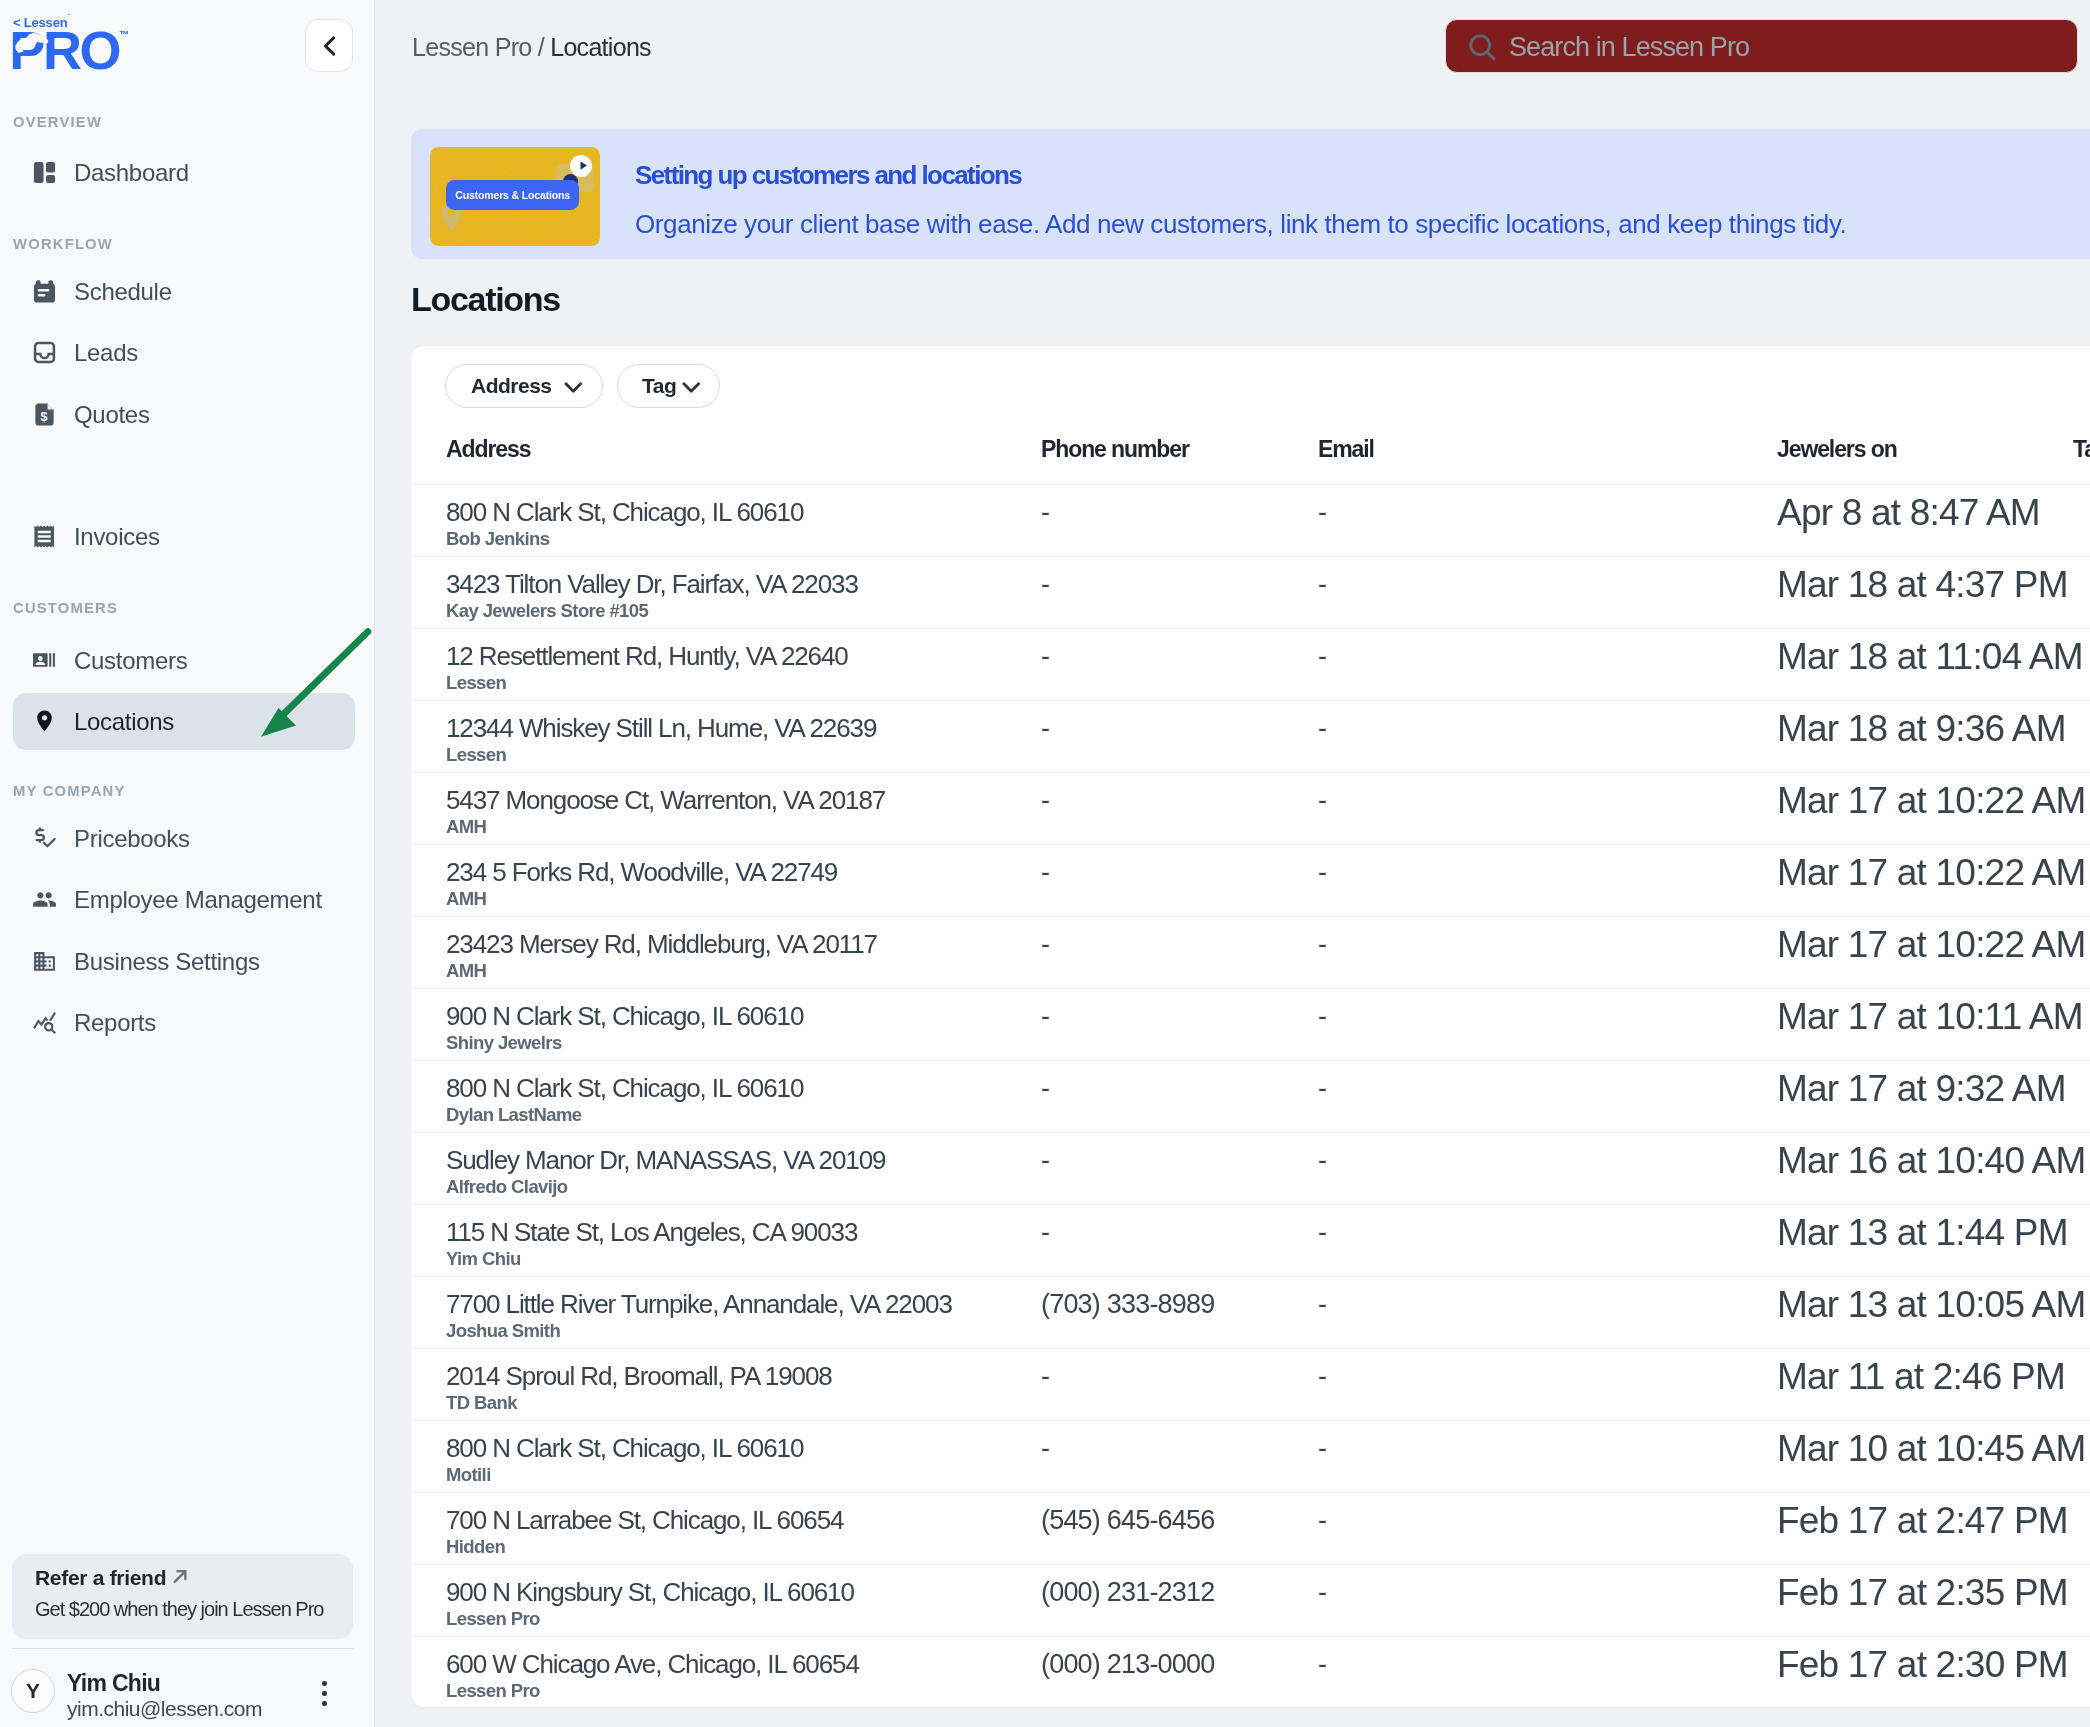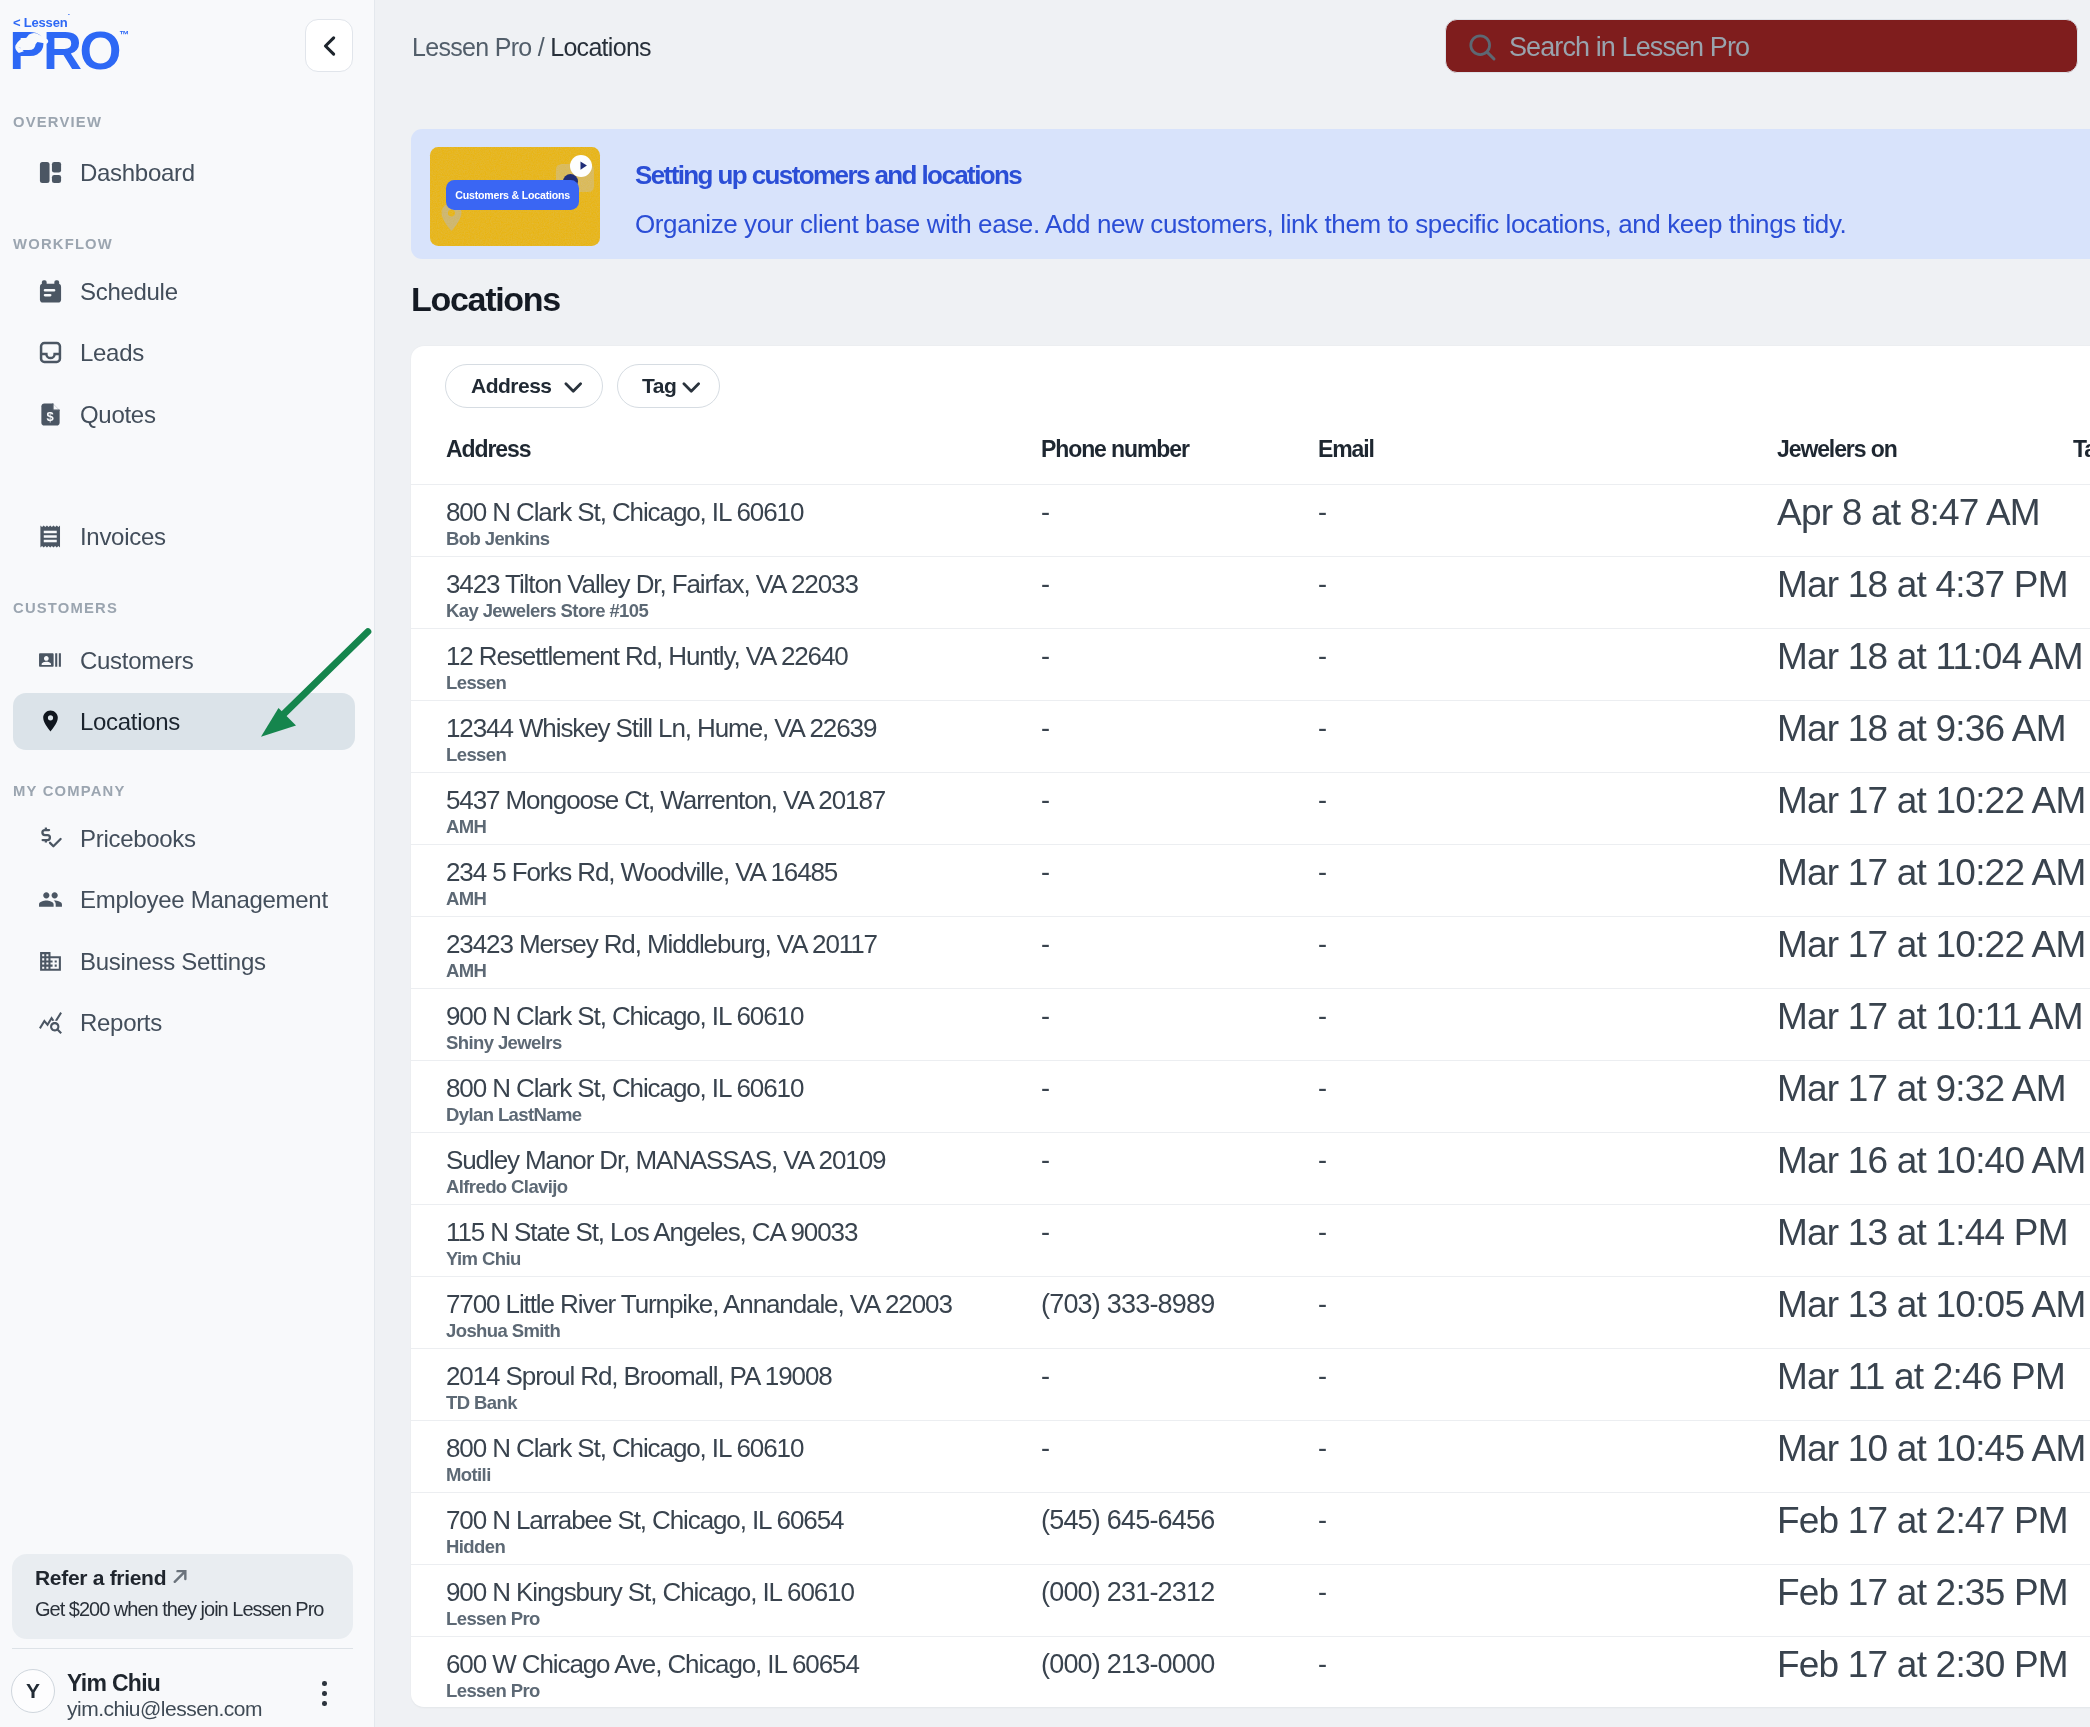--- a/index.html
+++ b/index.html
@@ -1,21 +1,21 @@
 <!DOCTYPE html>
 <html style="font-size:14.8px"><head>
 <meta charset="utf-8">
 <style>
 * { margin:0; padding:0; box-sizing:border-box; }
 html,body { width:2090px; height:1728px; overflow:hidden; font-family:"Liberation Sans", sans-serif; background:#eff1f4; -webkit-font-smoothing:antialiased; }
 .abs { position:absolute; }
 
 #sidebar { position:absolute; left:0; top:0; width:375px; height:1728px; background:#f8f9fb; border-right:0.9px solid #e4e8ed; z-index:5; }
 .slabel { position:absolute; left:13px; font-size:14.8px; font-weight:700; letter-spacing:1.2px; color:#9ba5b0; }
-.sitem { position:absolute; left:8px; width:375px; height:57px; display:flex; align-items:center; color:#434e5b; font-size:24px; letter-spacing:-0.3px;padding-left:47px; }
+.sitem { position:absolute; left:2px; width:375px; height:57px; display:flex; align-items:center; color:#434e5b; font-size:24px; letter-spacing:-0.3px;padding-left:47px; }
 .sitem svg { position:absolute; left:30px; top:16px; width:25px; height:25px; }
 .sitem span { position:absolute; left:72px; }
 #locpill { position:absolute; left:13px; top:693px; width:342px; height:57px; background:#dbe3e9; border-radius:13px; }
 
 #main { position:absolute; left:376px; top:0; width:1715px; height:1728px; background:#eff1f4; overflow:hidden; }
 #crumb { position:absolute; left:36px; top:33px; font-size:25px; letter-spacing:-0.7px; color:#525e6a; }
 #crumb b { color:#28303a; font-weight:400; }
 #search { position:absolute; left:1069px; top:19.4px; width:633px; height:54px; background:#7f1d1d; border:0.9px solid #dde2e8; border-radius:12px; }
 #search span { position:absolute; left:63px; top:12px; font-size:27px; letter-spacing:-0.9px; color:#99a3ad; }
 #banner { position:absolute; left:35px; top:129px; width:1864px; height:130px; border-radius:11px; background:#d8e3fb; }
@@ -120,21 +120,21 @@
           <div class="d">Mar 18 at 9:36 AM</div>
         </div>
     <div class="row">
           <div class="a">5437 Mongoose Ct, Warrenton, VA 20187</div>
           <div class="n">AMH</div>
           <div class="p">-</div>
           <div class="e">-</div>
           <div class="d">Mar 17 at 10:22 AM</div>
         </div>
     <div class="row">
-          <div class="a">234 5 Forks Rd, Woodville, VA 16485</div>
+          <div class="a">234 5 Forks Rd, Woodville, VA 22749</div>
           <div class="n">AMH</div>
           <div class="p">-</div>
           <div class="e">-</div>
           <div class="d">Mar 17 at 10:22 AM</div>
         </div>
     <div class="row">
           <div class="a">23423 Mersey Rd, Middleburg, VA 20117</div>
           <div class="n">AMH</div>
           <div class="p">-</div>
           <div class="e">-</div>

